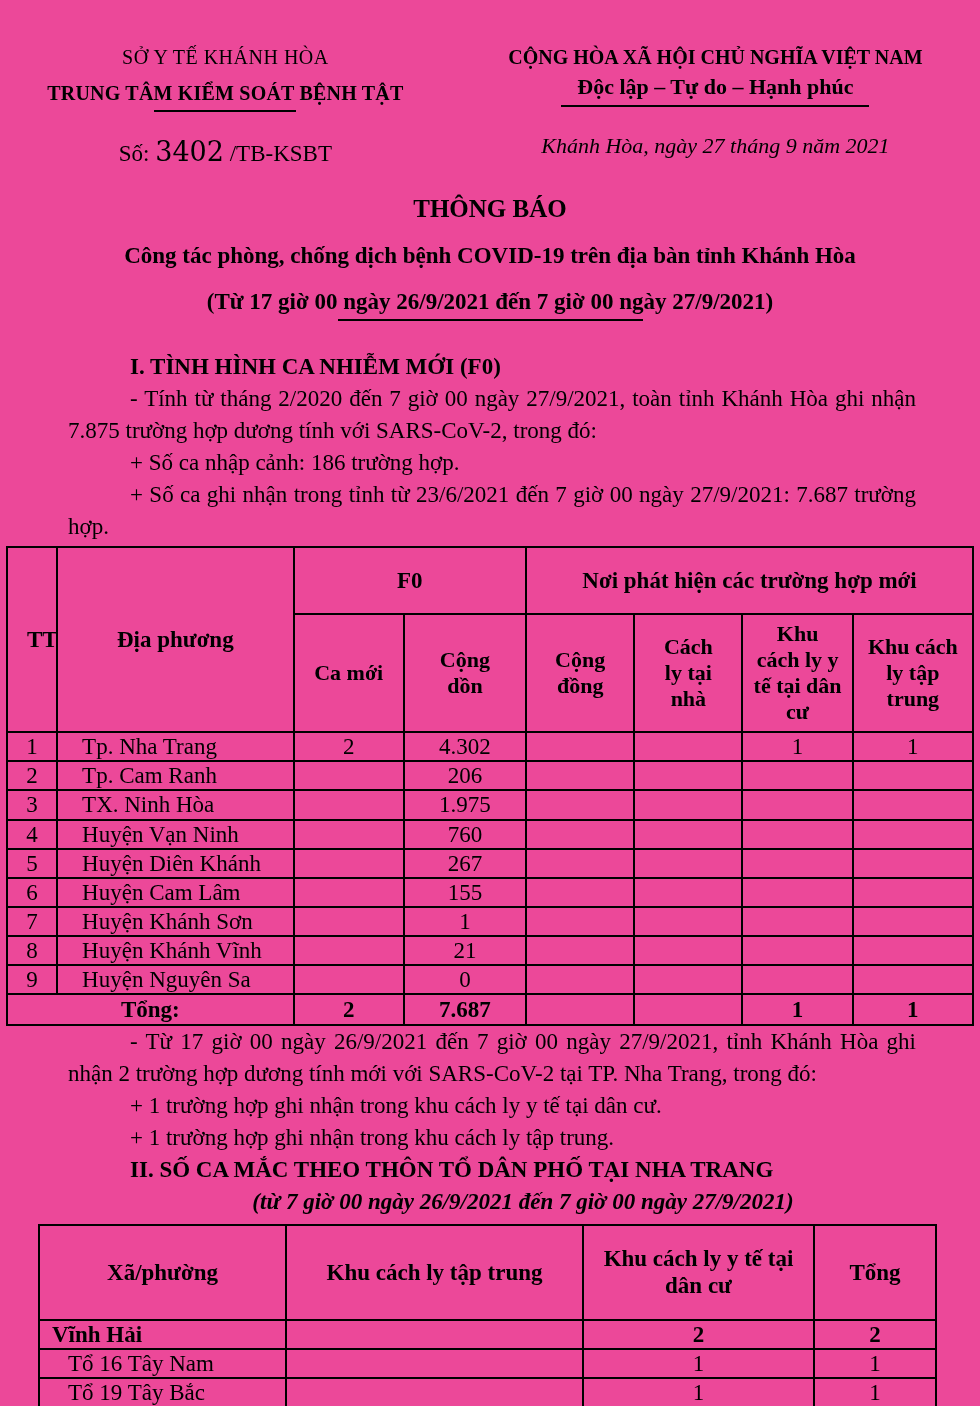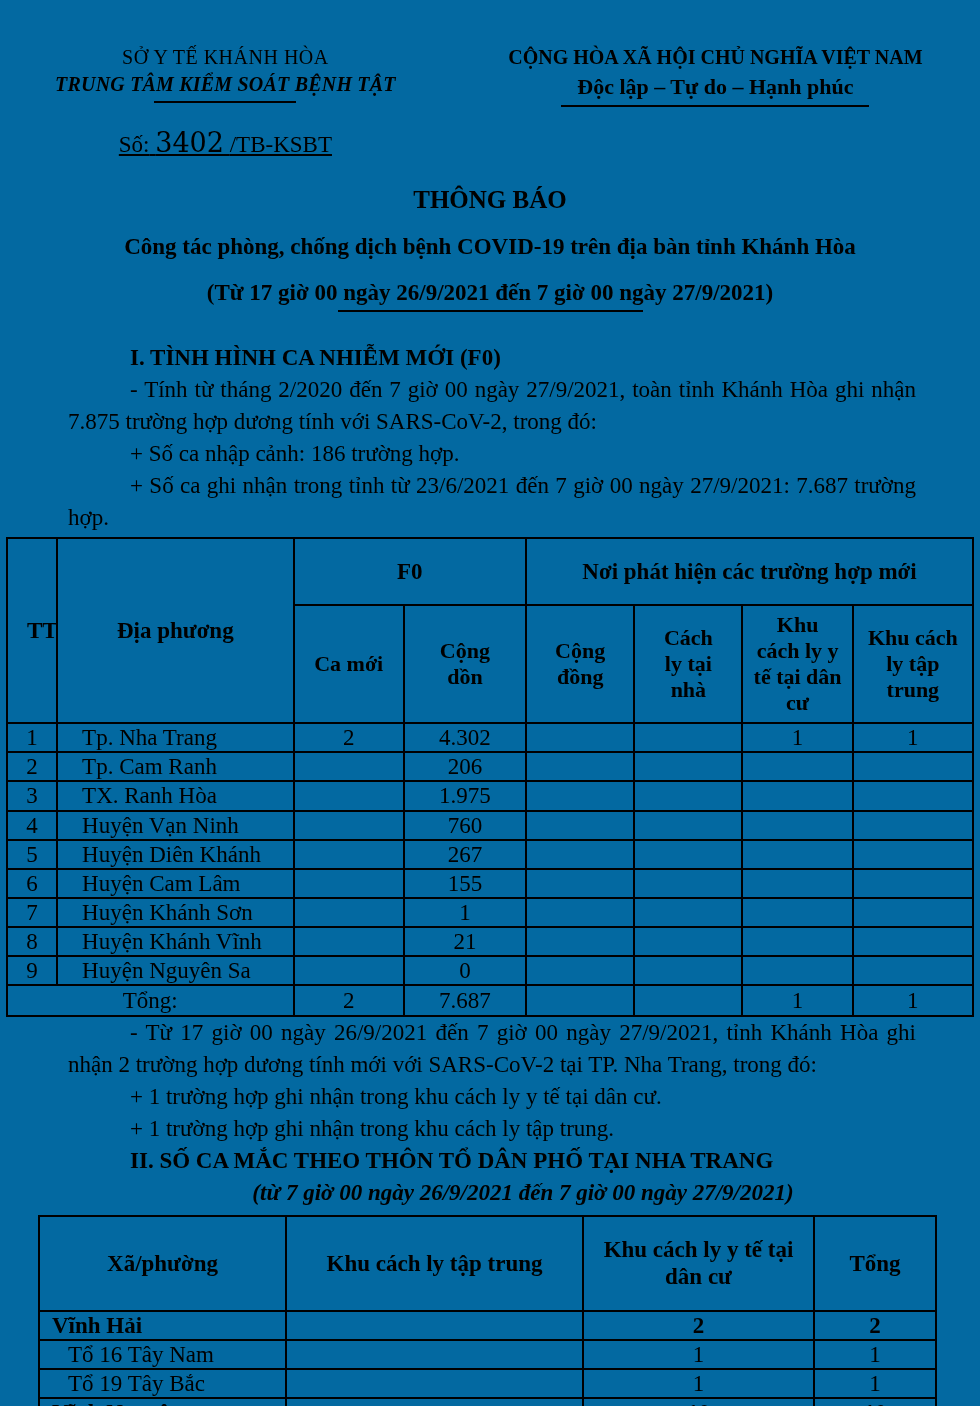--- a/index.html
+++ b/index.html
@@ -2,36 +2,36 @@
 <html><head>
 <meta charset="utf-8">
 <style>
   * { margin: 0; padding: 0; box-sizing: border-box; }
   html, body { background: #ffffff; }
   .page {
     position: relative;
     width: 980px;
     height: 1406px;
     margin: 0 auto;
-    background: #0369a1;
+    background: #ec4899;
     color: #000;
     font-family: "Liberation Serif", "DejaVu Serif", serif;
     overflow: hidden;
   }
   
   .hdr { display: flex; padding-top: 46px; }
   .hdr-left  { width: 46%; text-align: center; }
   .hdr-right { width: 54%; text-align: center; }
   .org-parent { font-size: 20px; letter-spacing: .5px; }
-  .org-name   { font-size: 20px; font-weight: bold; margin-top: 4px; letter-spacing: .2px; font-style: italic; }
+  .org-name   { font-size: 20px; font-weight: bold; margin-top: 13px; letter-spacing: .2px; }
   .u-left  { width: 142px; border-top: 2px solid #000; margin: 5px auto 0; }
   .u-right { width: 308px; border-top: 2px solid #000; margin: 5px auto 0; }
   .motto1 { font-size: 20px; font-weight: bold; }
   .motto2 { font-size: 22px; font-weight: bold; margin-top: 5px; }
-  .doc-no { font-size: 23px; margin-top: 24px; text-decoration: underline; }
+  .doc-no { font-size: 23px; margin-top: 24px; }
   .doc-no .num { font-size: 27px; font-family: "DejaVu Serif", serif; }
   .dateline { font-size: 22px; font-style: italic; margin-top: 26px; }
   
   .title-block { text-align: center; margin-top: 28px; }
   .title-main { font-size: 25px; font-weight: bold; }
   .title-sub  { font-size: 23px; font-weight: bold; margin-top: 20px; }
   .u-title { width: 305px; border-top: 2px solid #000; margin: 4px auto 0; }
   
   .body-text { padding: 0 64px 0 68px; font-size: 23px; line-height: 32px; text-align: justify; }
   .body-text p { text-indent: 62px; }
@@ -40,21 +40,21 @@
   .sec2-period { font-weight: bold; font-style: italic; text-indent: 62px; text-align: center; }
   
   table { border-collapse: collapse; table-layout: fixed; }
   th, td { border: 2px solid #000; vertical-align: middle; font-size: 23px; line-height: 1.18; }
   th { font-weight: bold; text-align: center; padding: 19px; }
   td { height: 29px; text-align: center; }
   .t1 { width: 968px; margin: 3px 0 0 6px; }
   .t1 .hr1 th { height: 34px; font-size: 23px; }
   .t1 .hr2 th { height: 118px; font-size: 22px; }
   .t1 td.name { text-align: left; padding-left: 24px; }
-  .t1 .total td { font-weight: normal; height: 31px; }
+  .t1 .total td { font-weight: bold; height: 31px; }
   .th-pad14 { padding: 2px 14px; }
   .th-pad10 { padding: 2px 10px; }
   .t2 { width: 897px; margin: 6px 0 0 38px; }
   .t2 .hr th { height: 64px; }
   .t2 td { height: 25px; }
   .t2 td.name { text-align: left; padding-left: 12px; }
   .t2 tr.grp td { font-weight: bold; }
   .t2 td.sub { padding-left: 28px; }
 </style>
 </head>
@@ -70,20 +70,21 @@
       <div class="doc-no">
         <span>Số:</span>
         <span class="num">3402</span>
         <span>/TB-KSBT</span>
       </div>
     </div>
     <div class="hdr-right">
       <div class="motto1">CỘNG HÒA XÃ HỘI CHỦ NGHĨA VIỆT NAM</div>
       <div class="motto2">Độc lập – Tự do – Hạnh phúc</div>
       <div class="u-right"></div>
+      <div class="dateline">Khánh Hòa, ngày 27 tháng 9 năm 2021</div>
     </div>
   </div>
 
   <div class="title-block">
     <div class="title-main">THÔNG BÁO</div>
     <div class="title-sub">Công tác phòng, chống dịch bệnh COVID-19 trên địa bàn tỉnh Khánh Hòa</div>
     <div class="title-sub">(Từ 17 giờ 00 ngày 26/9/2021 đến 7 giờ 00 ngày 27/9/2021)</div>
     <div class="u-title"></div>
   </div>
 
@@ -137,21 +138,21 @@
         <td class="name">Tp. Cam Ranh</td>
         <td></td>
         <td>206</td>
         <td></td>
         <td></td>
         <td></td>
         <td></td>
       </tr>
       <tr>
         <td>3</td>
-        <td class="name">TX. Ranh Hòa</td>
+        <td class="name">TX. Ninh Hòa</td>
         <td></td>
         <td>1.975</td>
         <td></td>
         <td></td>
         <td></td>
         <td></td>
       </tr>
       <tr>
         <td>4</td>
         <td class="name">Huyện Vạn Ninh</td>

